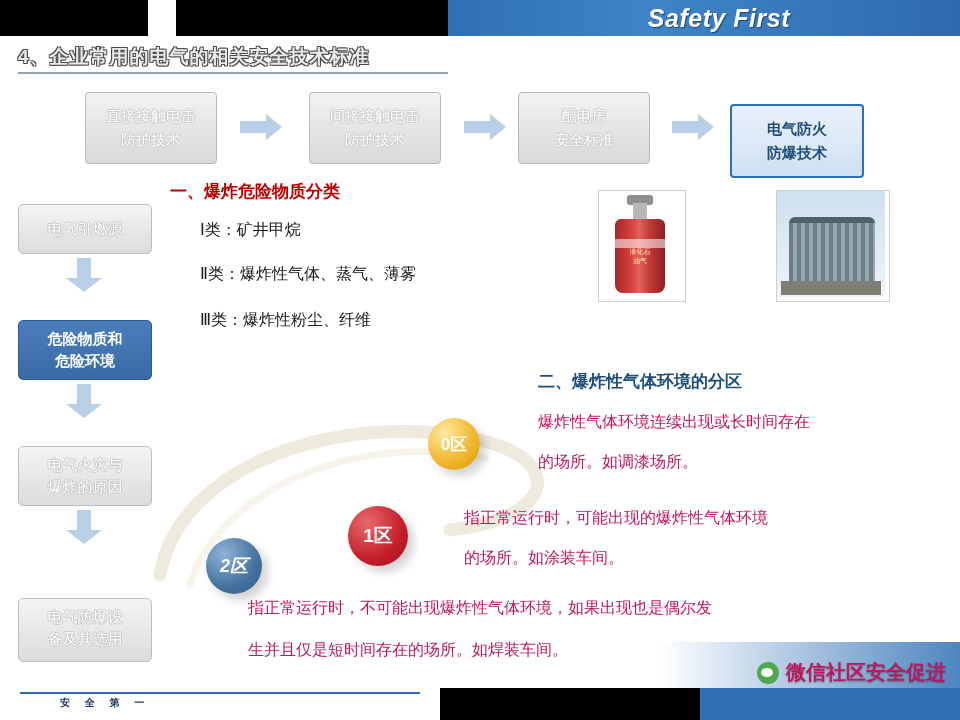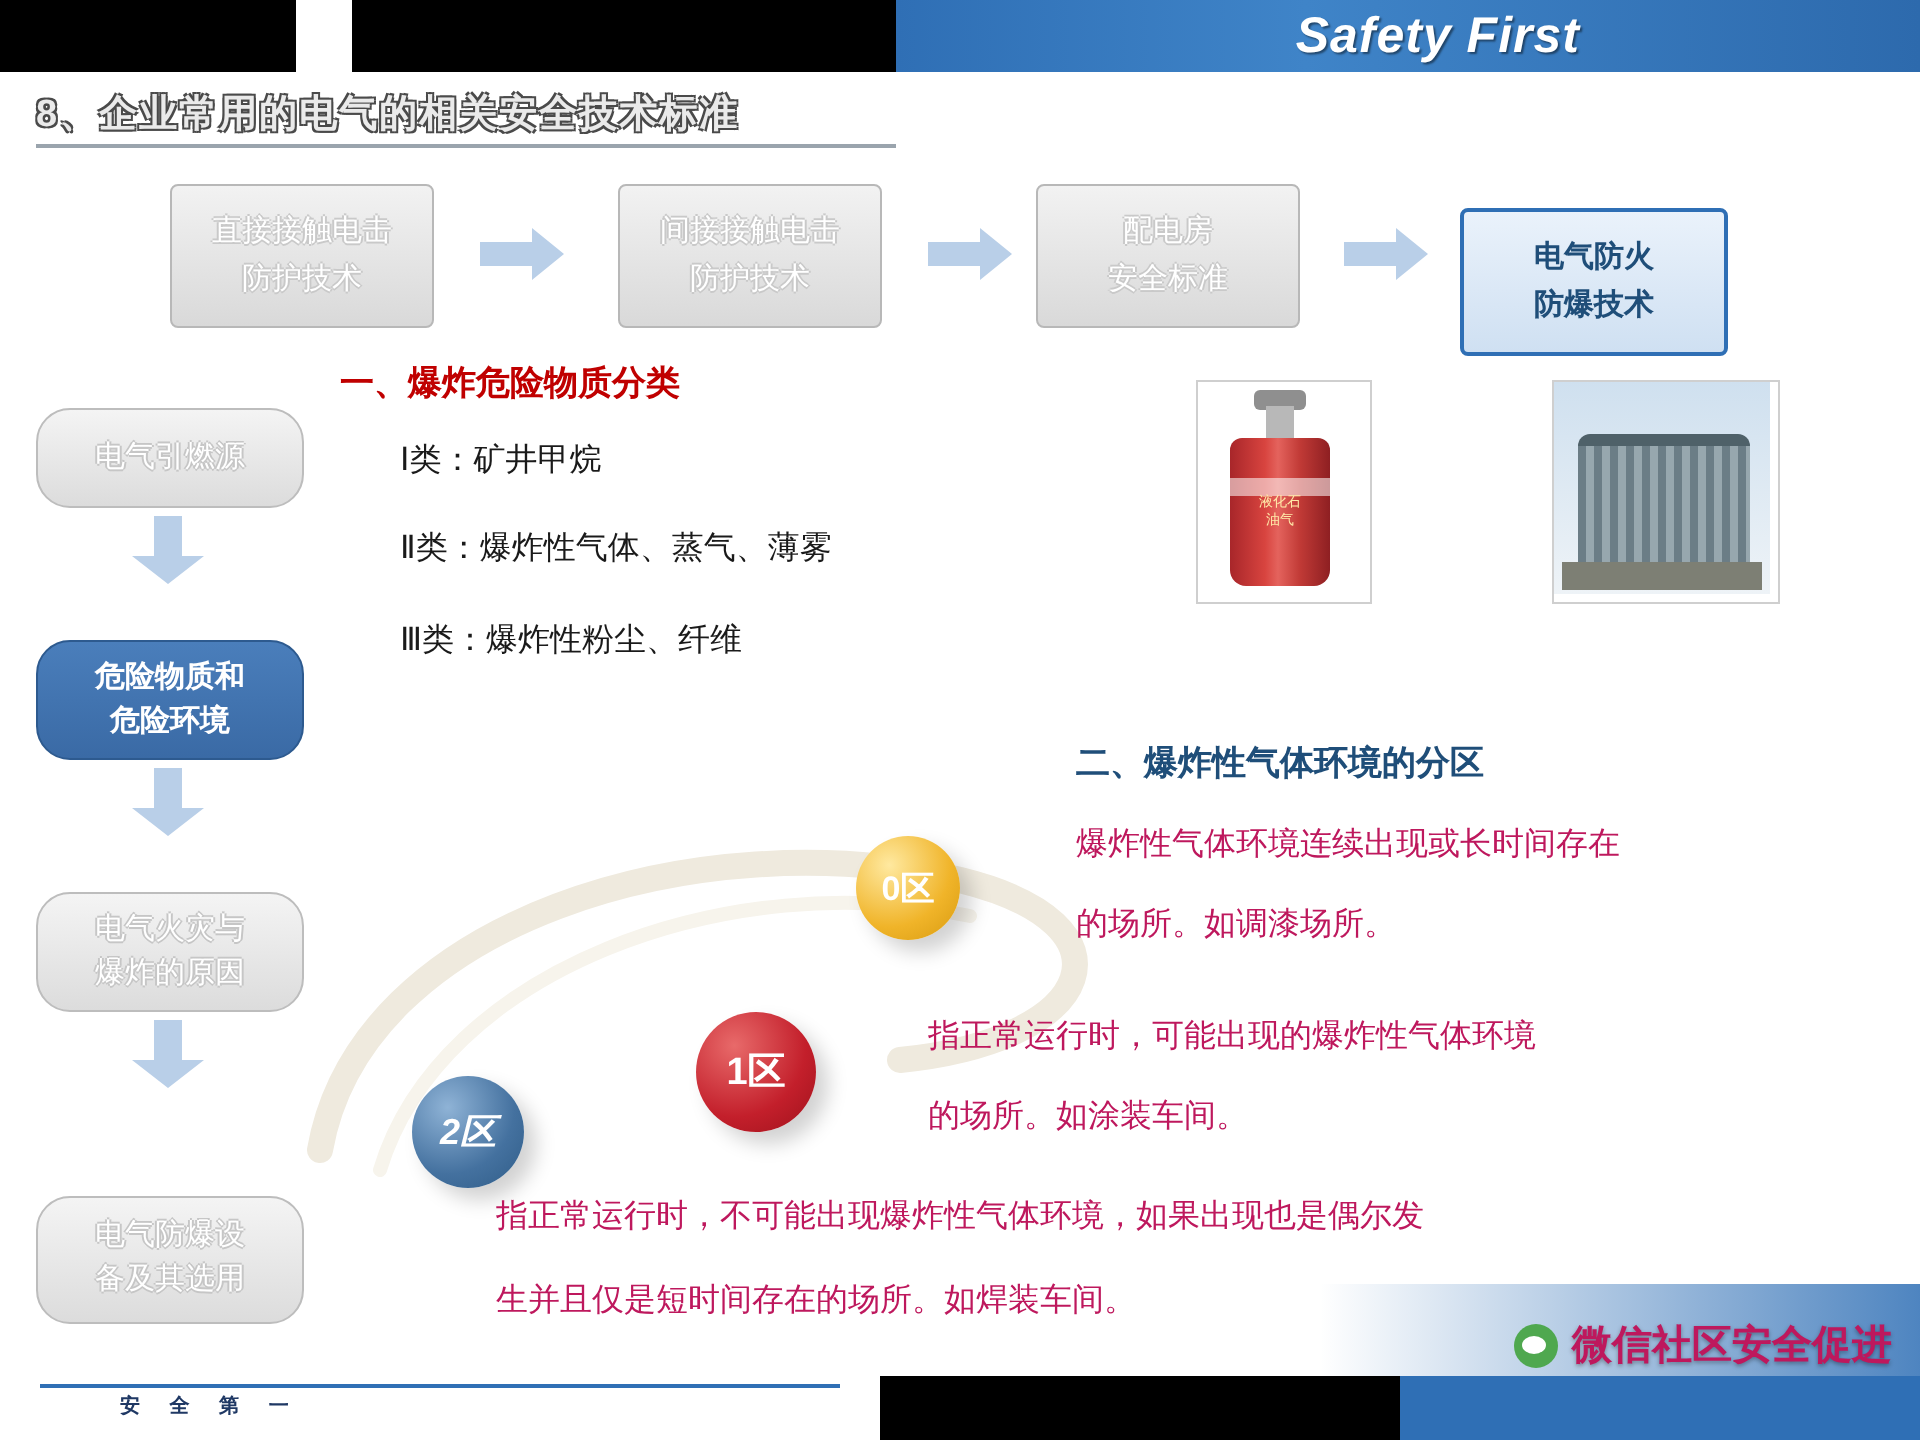--- a/index.html
+++ b/index.html
@@ -39,21 +39,21 @@
     background:linear-gradient(to bottom,#eaf2fb,#cfe0f2);
     border:2px solid #2f6fb5;color:#1f4e79;font-weight:bold;
   }
   .arrow-r{
     position:absolute;width:42px;height:26px;
   }
   .arrow-r svg{display:block;}
 
   
   .vchip{
-    position:absolute;left:18px;width:132px;border-radius:17px;
+    position:absolute;left:18px;width:132px;border-radius:5px;
     display:flex;flex-direction:column;align-items:center;justify-content:center;
     text-align:right;font-size:15px;line-height:22px;
   }
   .vchip-grey{
     background:linear-gradient(to bottom,#f4f4f4,#dcdcdc);
     border:1px solid #bdbdbd;color:#ffffff;
     text-shadow:-1px 0 #c6c6c6,0 -1px #c6c6c6,1px 0 #c6c6c6,0 1px #c6c6c6;
   }
   .vchip-blue{
     background:linear-gradient(to bottom,#4a7ebb,#3a6aa5);
@@ -122,21 +122,21 @@
 </head>
 <body>
 
 <div class="topbar">
   <div class="tb-blk1"></div>
   <div class="tb-blk2"></div>
   <div class="tb-blue"></div>
   <div class="tb-title">Safety First</div>
 </div>
 
-<div class="heading">8、企业常用的电气的相关安全技术标准</div>
+<div class="heading">4、企业常用的电气的相关安全技术标准</div>
 <div class="heading-rule"></div>
 
 <div class="chip chip-grey" style="left:85px;top:92px;">
   <span>直接接触电击</span>
   <span>防护技术</span>
 </div>
 <div class="arrow-r" style="left:240px;top:114px;">
   <svg width="42" height="26" viewBox="0 0 42 26">
       <path d="M0 7 H26 V0 L42 13 L26 26 V19 H0 Z" fill="#b9cfe8"></path>
     </svg>

